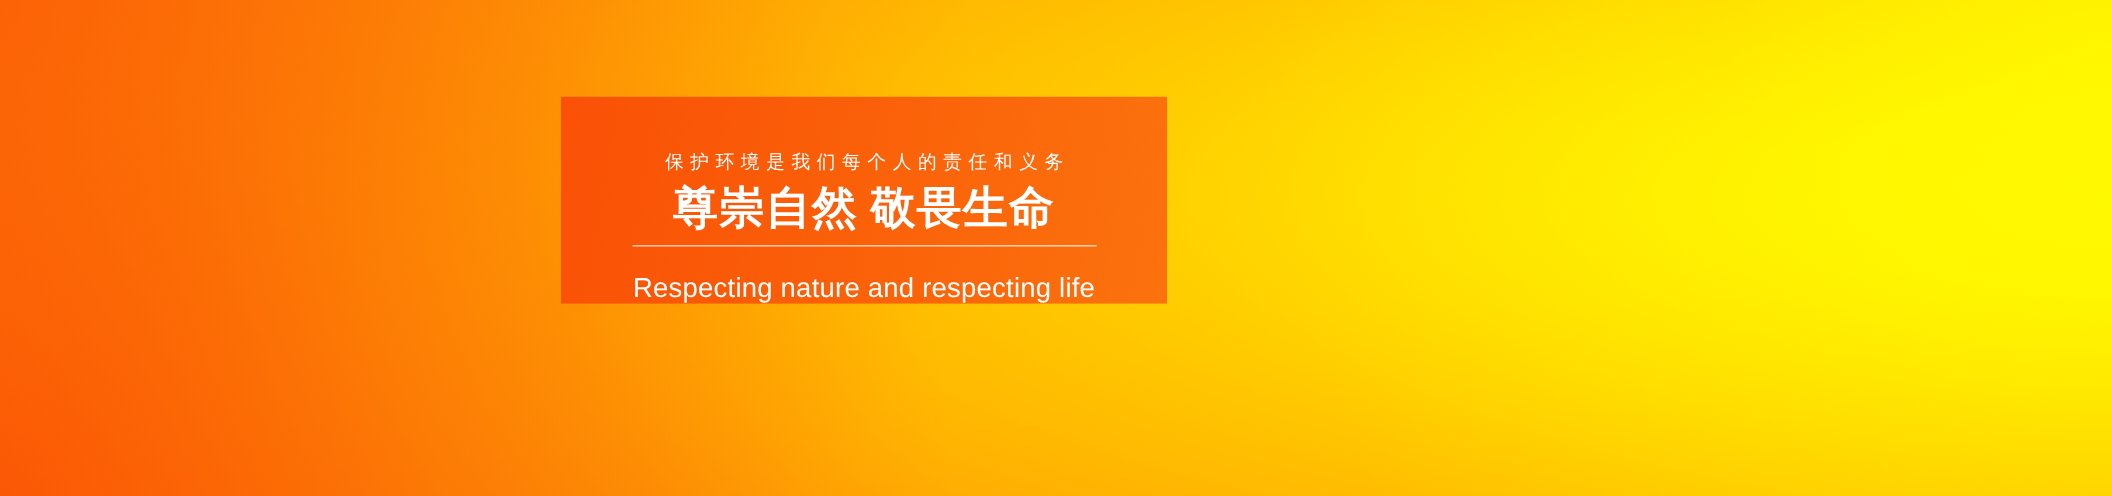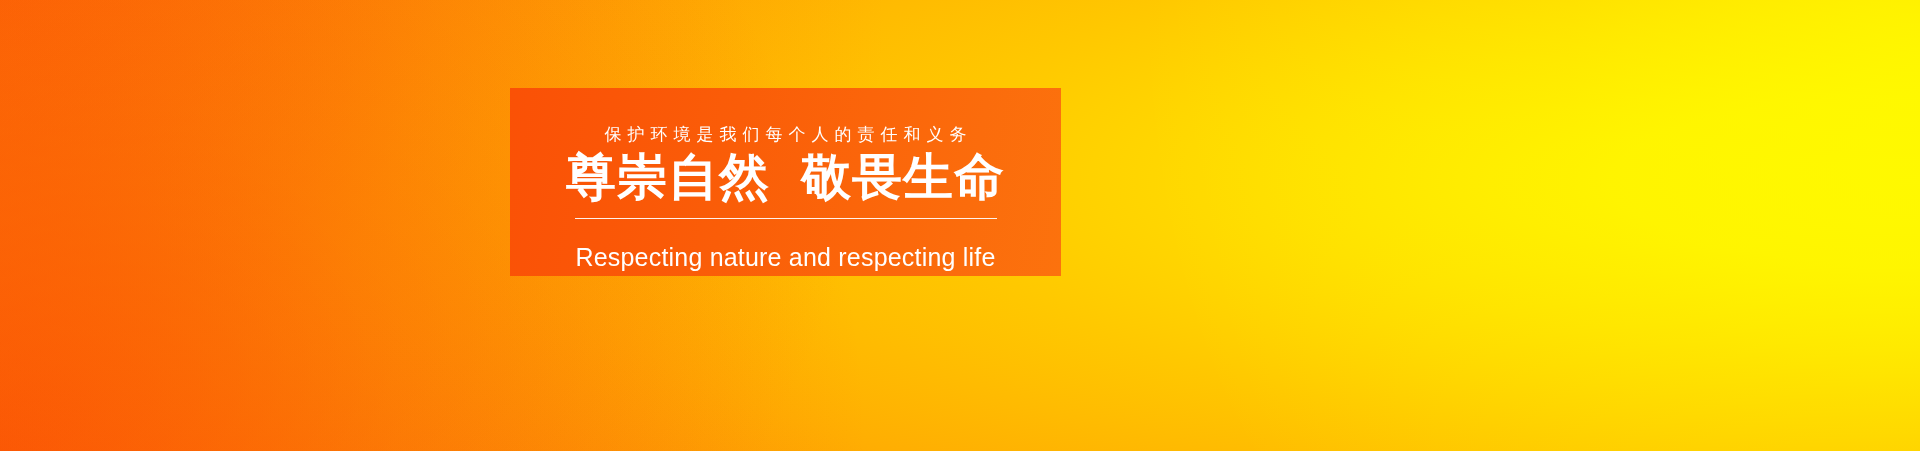--- a/index.html
+++ b/index.html
@@ -76,21 +76,21 @@
         #fa5607 18%,
         #fa5d08 40%,
         #fb650a 62%,
         #fb6c0c 82%,
         #fc720d 100%);
     box-sizing: border-box;
     padding: 0;
     display: flex;
     flex-direction: column;
     align-items: center;
-    justify-content: center;
+    justify-content: flex-end;
   }
 
   .slogan-inner {
     width: 100%;
     display: flex;
     flex-direction: column;
     align-items: center;
   }
 
   
@@ -103,26 +103,26 @@
     text-indent: 6px;
     white-space: nowrap;
     font-weight: 400;
     font-family: "DejaVu Sans", "Liberation Sans", sans-serif;
   }
 
   
   .slogan-headline {
     margin-top: 11px;
     color: #ffffff;
-    font-size: 50px;
+    font-size: 41px;
     line-height: 1.06;
     letter-spacing: 1px;
     white-space: nowrap;
     font-weight: 700;
-    font-family: Liberation Mono, monospace;
+    font-family: Liberation Serif, serif;
   }
 
   
   .slogan-divider {
     margin-top: 11px;
     width: 422px;
     height: 1px;
     background: #ffffff;
     opacity: 0.92;
   }

